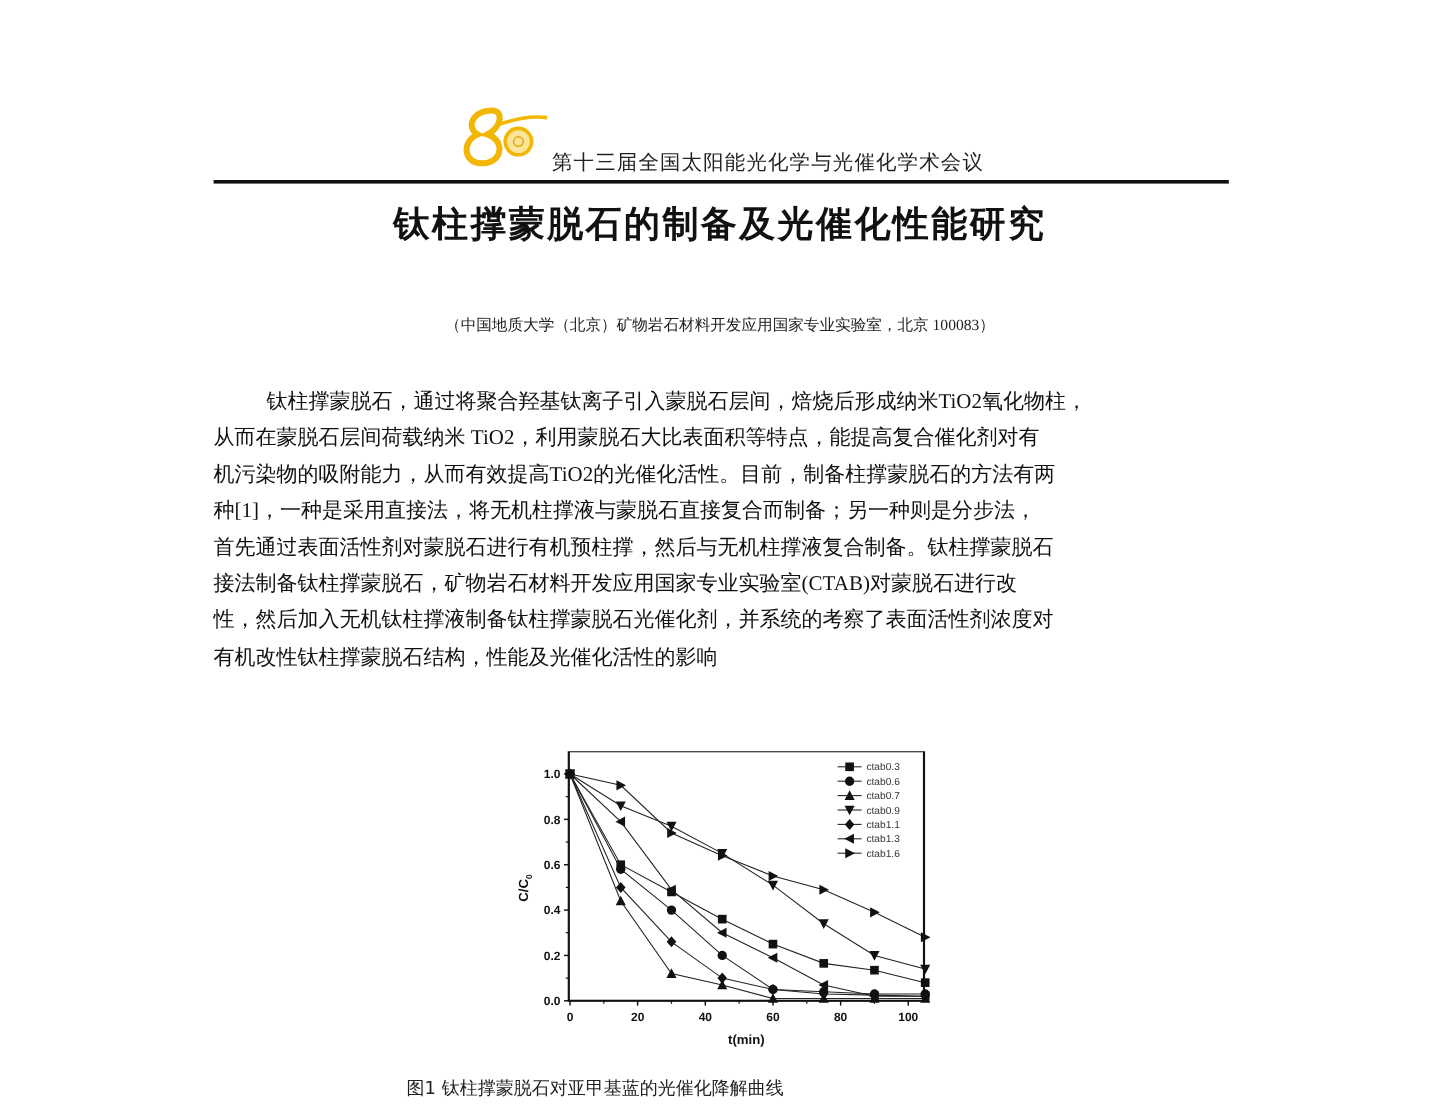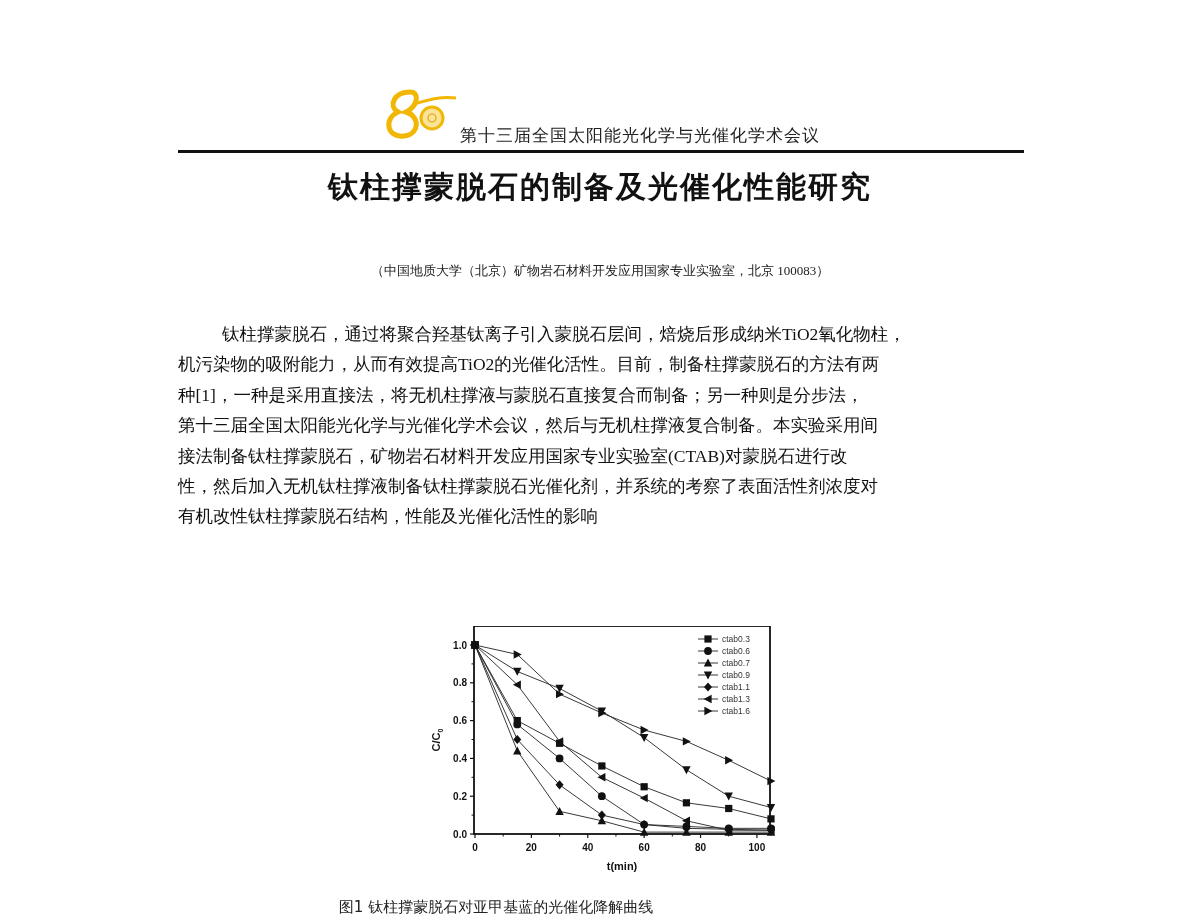--- a/index.html
+++ b/index.html
@@ -40,23 +40,24 @@
     <circle cx="52" cy="32" r="4" fill="none" stroke="#e0a800" stroke-width="1.2"></circle>
   </svg>
   <div class="conf-title">第十三届全国太阳能光化学与光催化学术会议</div>
   <div class="header-rule"></div>
 
   <div class="paper-title">钛柱撑蒙脱石的制备及光催化性能研究</div>
   <div class="affiliation">（中国地质大学（北京）矿物岩石材料开发应用国家专业实验室，北京 100083）</div>
 
   <div class="body-text">
     <span class="body-line indent">钛柱撑蒙脱石，通过将聚合羟基钛离子引入蒙脱石层间，焙烧后形成纳米TiO2氧化物柱，</span>
+    <span class="body-line">从而在蒙脱石层间荷载纳米 TiO2，利用蒙脱石大比表面积等特点，能提高复合催化剂对有</span>
     <span class="body-line">机污染物的吸附能力，从而有效提高TiO2的光催化活性。目前，制备柱撑蒙脱石的方法有两</span>
     <span class="body-line">种[1]，一种是采用直接法，将无机柱撑液与蒙脱石直接复合而制备；另一种则是分步法，</span>
-    <span class="body-line">第十三届全国太阳能光化学与光催化学术会议，然后与无机柱撑液复合制备。本实验采用间</span>
+    <span class="body-line">首先通过表面活性剂对蒙脱石进行有机预柱撑，然后与无机柱撑液复合制备。钛柱撑蒙脱石</span>
     <span class="body-line">接法制备钛柱撑蒙脱石，矿物岩石材料开发应用国家专业实验室(CTAB)对蒙脱石进行改</span>
     <span class="body-line">性，然后加入无机钛柱撑液制备钛柱撑蒙脱石光催化剂，并系统的考察了表面活性剂浓度对</span>
     <span class="body-line">有机改性钛柱撑蒙脱石结构，性能及光催化活性的影响</span>
   </div>
 
   <svg class="figure" id="chart" viewBox="0 0 380 250" width="380" height="250">
       <rect x="54" y="0" width="296" height="208" fill="none" stroke="#111" stroke-width="1.8"></rect>
       <line x1="55" y1="208" x2="55" y2="212" stroke="#111" stroke-width="1.2"></line>
       <text x="55" y="225" text-anchor="middle" font-size="10" font-weight="bold" font-family="Liberation Sans, sans-serif" fill="#111">0</text>
       <line x1="111.38095238095238" y1="208" x2="111.38095238095238" y2="212" stroke="#111" stroke-width="1.2"></line>

